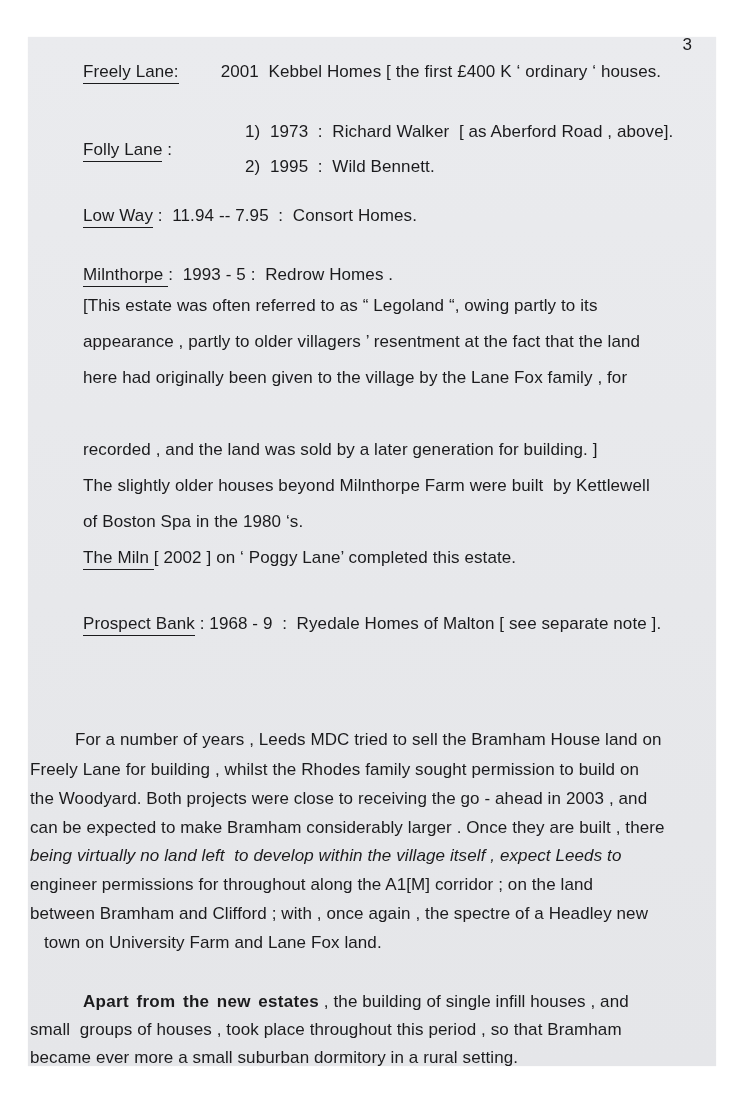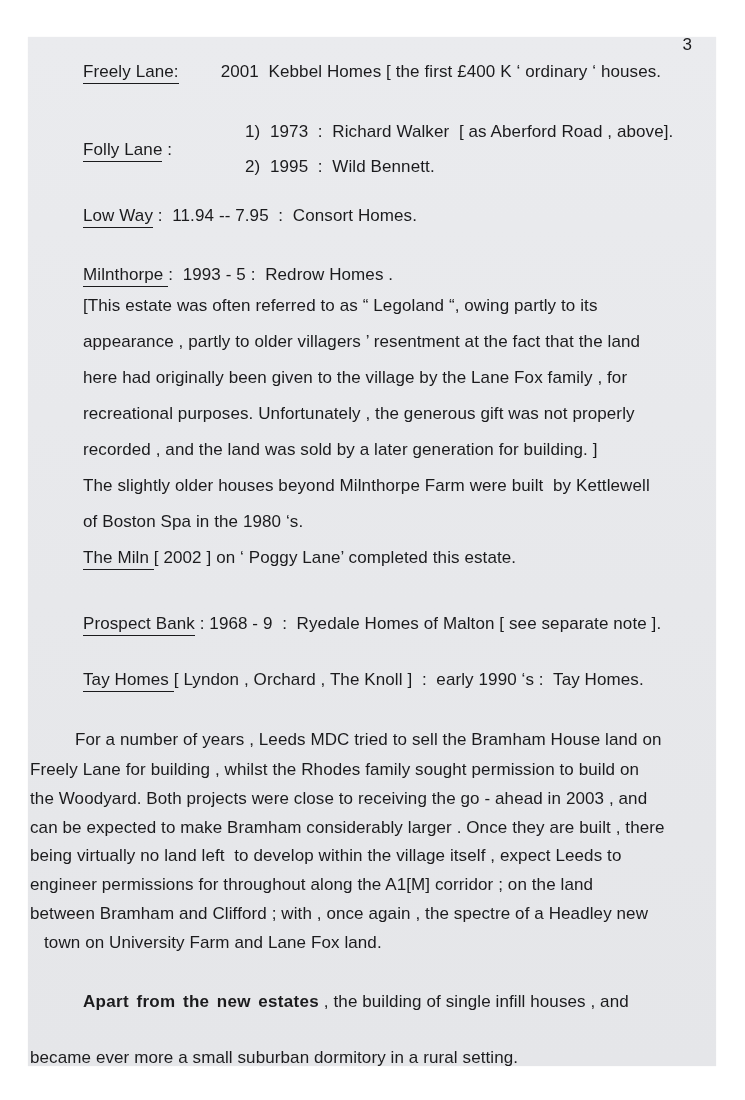--- a/index.html
+++ b/index.html
@@ -48,36 +48,35 @@
   <div class="line" style="top:78px;left:55px;margin-top:25px;"><span class="u">Folly Lane</span><span> :</span></div>
   <div class="line" style="top:85px;left:217px;">1)  1973  :  Richard Walker  [ as Aberford Road , above].</div>
   <div class="line" style="top:120px;left:217px;">2)  1995  :  Wild Bennett.</div>
 
   <div class="line" style="top:169px;left:55px;"><span class="u">Low Way</span><span> :  11.94 -- 7.95  :  Consort Homes.</span></div>
 
   <div class="line" style="top:228px;left:55px;"><span class="u">Milnthorpe </span><span>:  1993 - 5 :  Redrow Homes .</span></div>
   <div class="line" style="top:295px;left:55px;">appearance , partly to older villagers ’ resentment at the fact that the land</div>
   <div class="line" style="top:259px;left:55px;">[This estate was often referred to as “ Legoland “, owing partly to its</div>
   <div class="line" style="top:331px;left:55px;">here had originally been given to the village by the Lane Fox family , for</div>
-  <div class="line" style="top:367px;left:55px;">recreational purposes. Unfortunately , the generous gift was not properly</div>
   <div class="line" style="top:403px;left:55px;">recorded , and the land was sold by a later generation for building. ]</div>
   <div class="line" style="top:439px;left:55px;">The slightly older houses beyond Milnthorpe Farm were built  by Kettlewell</div>
   <div class="line" style="top:475px;left:55px;">of Boston Spa in the 1980 ‘s.</div>
 
   <div class="line" style="top:511px;left:55px;"><span class="u">The Miln </span><span>[ 2002 ] on ‘ Poggy Lane’ completed this estate.</span></div>
 
   <div class="line" style="top:577px;left:55px;"><span class="u">Prospect Bank</span><span> : 1968 - 9  :  Ryedale Homes of Malton [ see separate note ].</span></div>
 
-  <div class="line" style="top:633px;left:55px;"><span class="u">Tay Homes </span><span>[ Lyndon , Orchard , The Knoll ]  :  early 1990 ‘s :  Tay Homes.</span></div>
 
   <div class="line" style="top:693px;left:47px;">For a number of years , Leeds MDC tried to sell the Bramham House land on</div>
   <div class="line" style="top:723px;left:2px;">Freely Lane for building , whilst the Rhodes family sought permission to build on</div>
   <div class="line" style="top:752px;left:2px;">the Woodyard. Both projects were close to receiving the go - ahead in 2003 , and</div>
   <div class="line" style="top:781px;left:2px;">can be expected to make Bramham considerably larger . Once they are built , there</div>
-  <div class="line" style="top:809px;left:2px;">being virtually no land left  to develop within the village itself , expect Leeds to</div>
+  <div class="line" style="top:809px;left:2px;font-style:italic;">being virtually no land left  to develop within the village itself , expect Leeds to</div>
   <div class="line" style="top:838px;left:2px;">engineer permissions for throughout along the A1[M] corridor ; on the land</div>
   <div class="line" style="top:867px;left:2px;">between Bramham and Clifford ; with , once again , the spectre of a Headley new</div>
   <div class="line" style="top:896px;left:2px;margin-left:14px;">town on University Farm and Lane Fox land.</div>
 
   <div class="line" style="top:955px;left:55px;text-align:center;"><span class="bold">Apart from the new estates</span><span> , the building of single infill houses , and</span></div>
+  <div class="line" style="top:983px;left:2px;">small  groups of houses , took place throughout this period , so that Bramham</div>
   <div class="line" style="top:1011px;left:2px;">became ever more a small suburban dormitory in a rural setting.</div>
 
 </div>
 
 </body></html>

